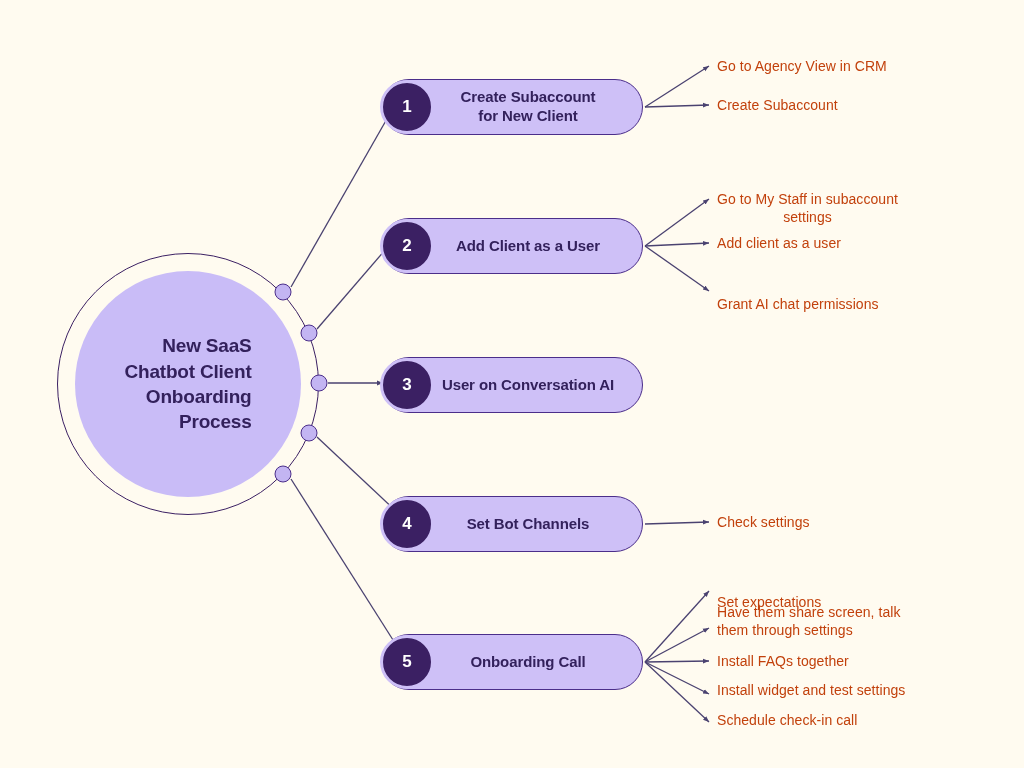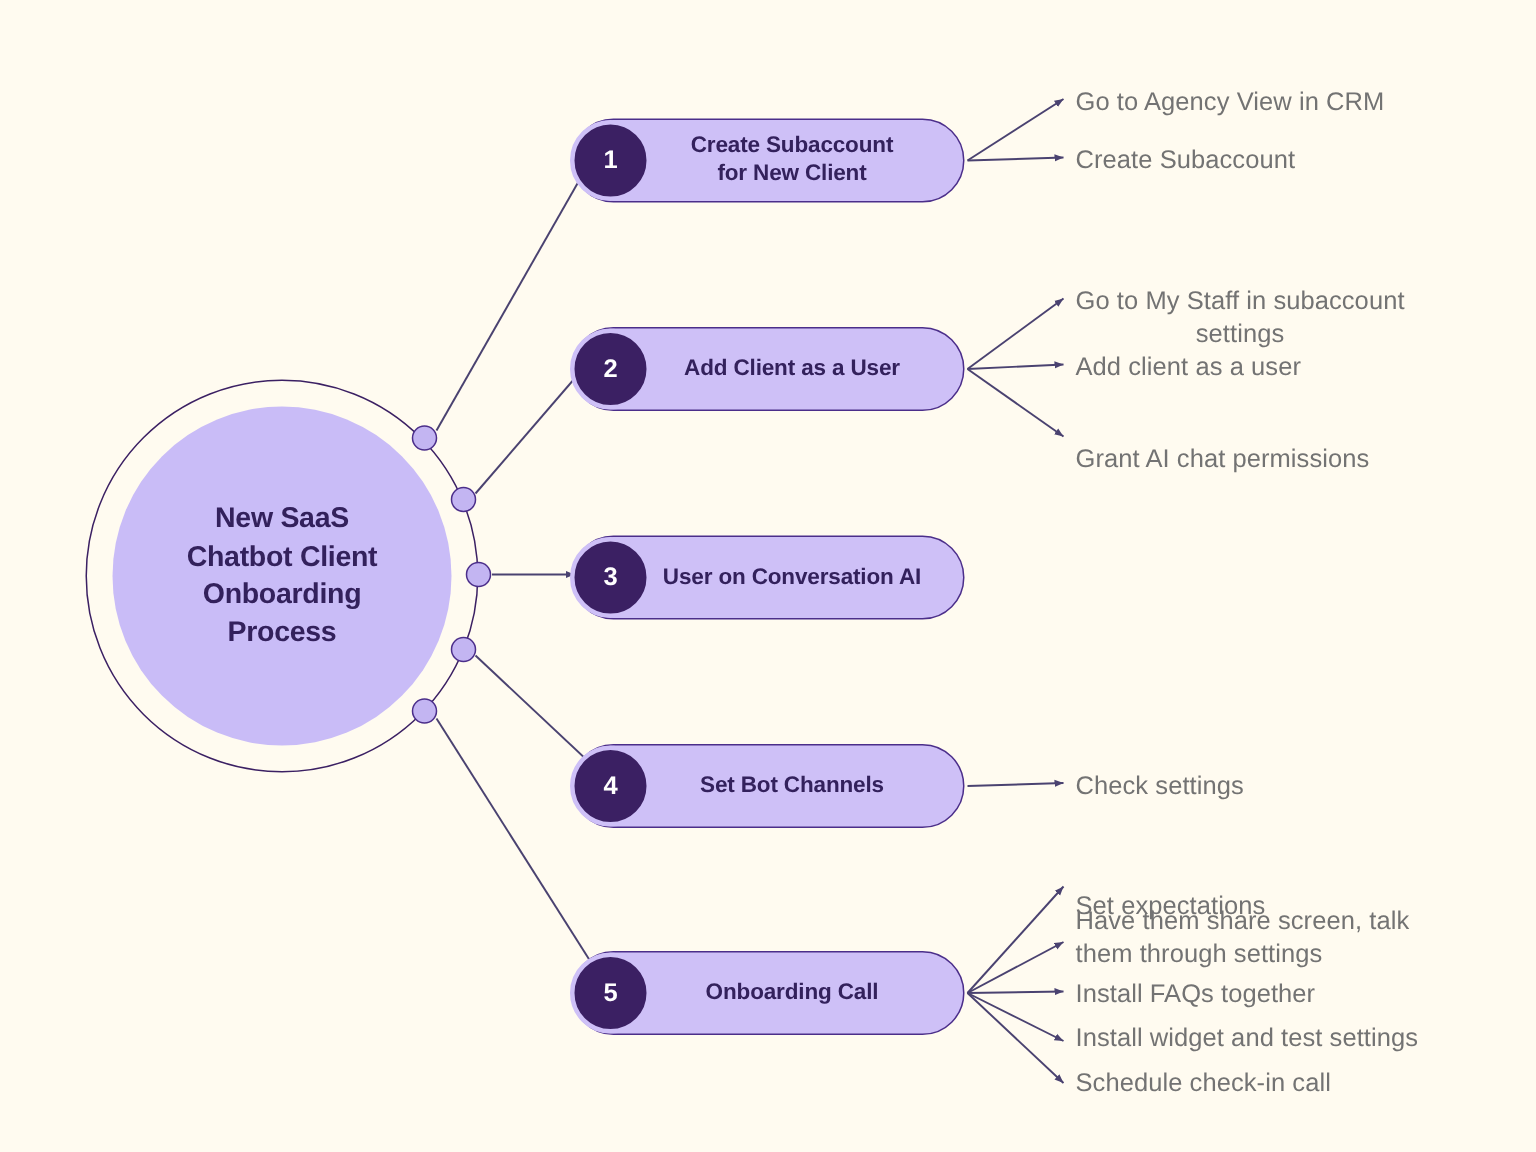--- a/index.html
+++ b/index.html
@@ -42,21 +42,21 @@
     display: flex;
     align-items: center;
     justify-content: center;
     box-sizing: border-box;
   }
   .center-label {
     font-size: 19px;
     font-weight: 700;
     line-height: 1.33;
     color: #33215C;
-    text-align: center;
+    text-align: right;
     letter-spacing: -0.2px;
     white-space: pre-line;
   }
 
   
   .pill {
     position: absolute;
     box-sizing: border-box;
     background: #CEC0F7;
     border: 1.4px solid #4B2E8A;
@@ -103,22 +103,22 @@
     border-radius: 50%;
     background: #C3B5F2;
     border: 1.3px solid #4B2E8A;
     box-sizing: border-box;
     transform: translate(-50%, -50%);
   }
 
   
   .leaf {
     position: absolute;
-    font-size: 17px;
-    color: #737373;
+    font-size: 14px;
+    color: #c2410c;
     line-height: 1.32;
     letter-spacing: 0.05px;
     white-space: pre-line;
   }
 </style>
 </head>
 <body>
 
 <div id="canvas">
 

